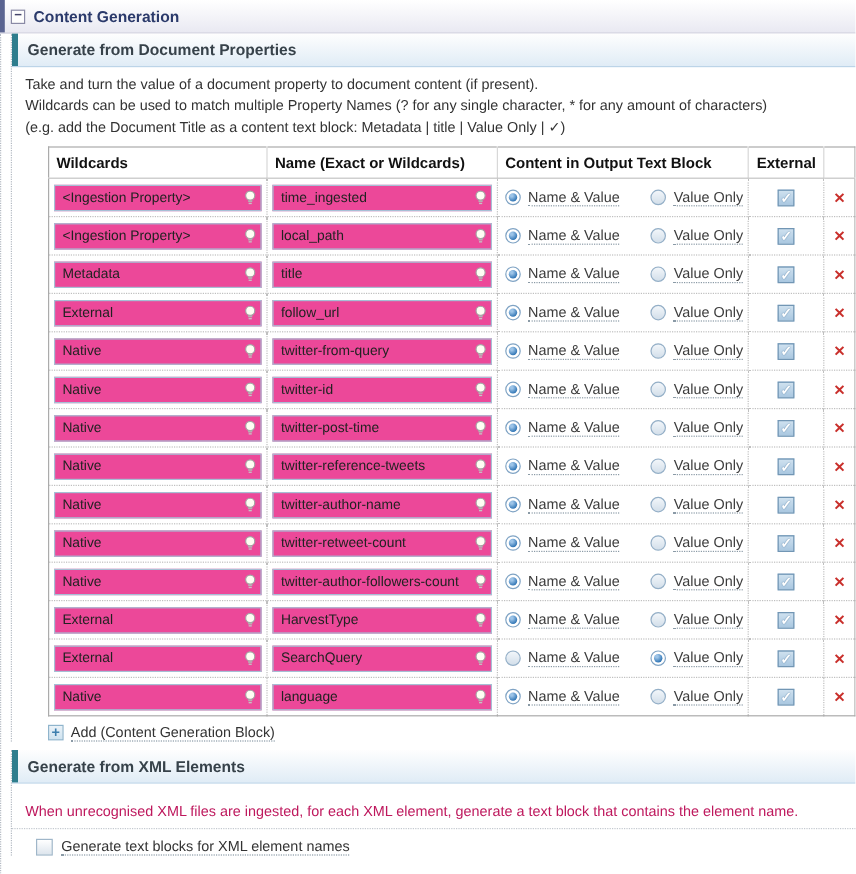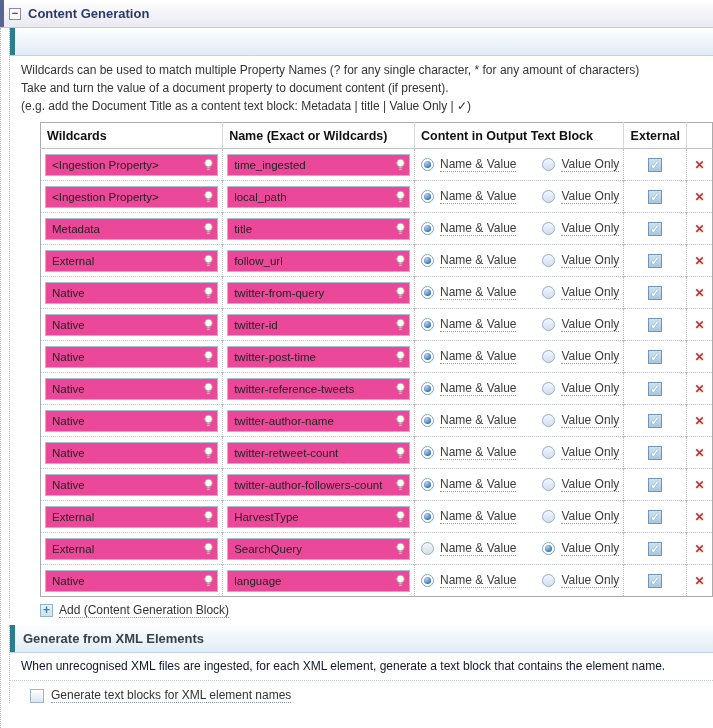--- a/index.html
+++ b/index.html
@@ -99,43 +99,44 @@
   .add-row { display: flex; align-items: center; margin: 6px 0 7px 30px; }
   .add-icon {
     width: 13px; height: 13px; border: 1px solid #8fb4cc;
     background: linear-gradient(#eaf2f8, #cfe3f0); color: #3d7fae;
     font-size: 12px; line-height: 11px; text-align: center; font-weight: bold;
     margin-right: 6px; cursor: pointer;
   }
   .add-label { font-size: 12px; color: #333; border-bottom: 1px dotted #8a9aa6; cursor: pointer; }
 
   
-  .xml-desc { padding: 6px 0 7px 11px; font-size: 12px; color: #0f172a; border-bottom: 1px dotted #c3c9cf; }
+  .xml-desc { padding: 16px 0 7px 11px; font-size: 12px; color: #be185d; border-bottom: 1px dotted #c3c9cf; }
   .xml-check-row { display: flex; align-items: center; padding: 7px 0 0 20px; }
   .xml-check-row .checkbox { margin-right: 7px; }
   .check-label { font-size: 12px; color: #333; border-bottom: 1px dotted #8a9aa6; }
 </style>
 </head>
 <body>
 
 <div class="cg-header">
   <span class="accent"></span>
   <span class="collapse-box">−</span>
   <span class="cg-title">Content Generation</span>
 </div>
 
 <div class="cg-body">
 
   <div class="inner-section">
     <div class="inner-header">
       <span class="accent"></span>
+      <span class="inner-title">Generate from Document Properties</span>
     </div>
     <div class="desc">
+      <div>Take and turn the value of a document property to document content (if present).</div>
       <div>Wildcards can be used to match multiple Property Names (? for any single character, * for any amount of characters)</div>
-      <div>Take and turn the value of a document property to document content (if present).</div>
       <div>(e.g. add the Document Title as a content text block: Metadata | title | Value Only | ✓)</div>
     </div>
 
     <table class="rules">
       <thead>
         <tr>
           <th class="col-category">Wildcards</th>
           <th class="col-name">Name (Exact or Wildcards)</th>
           <th class="col-content">Content in Output Text Block</th>
           <th class="col-enabled center">External</th>

